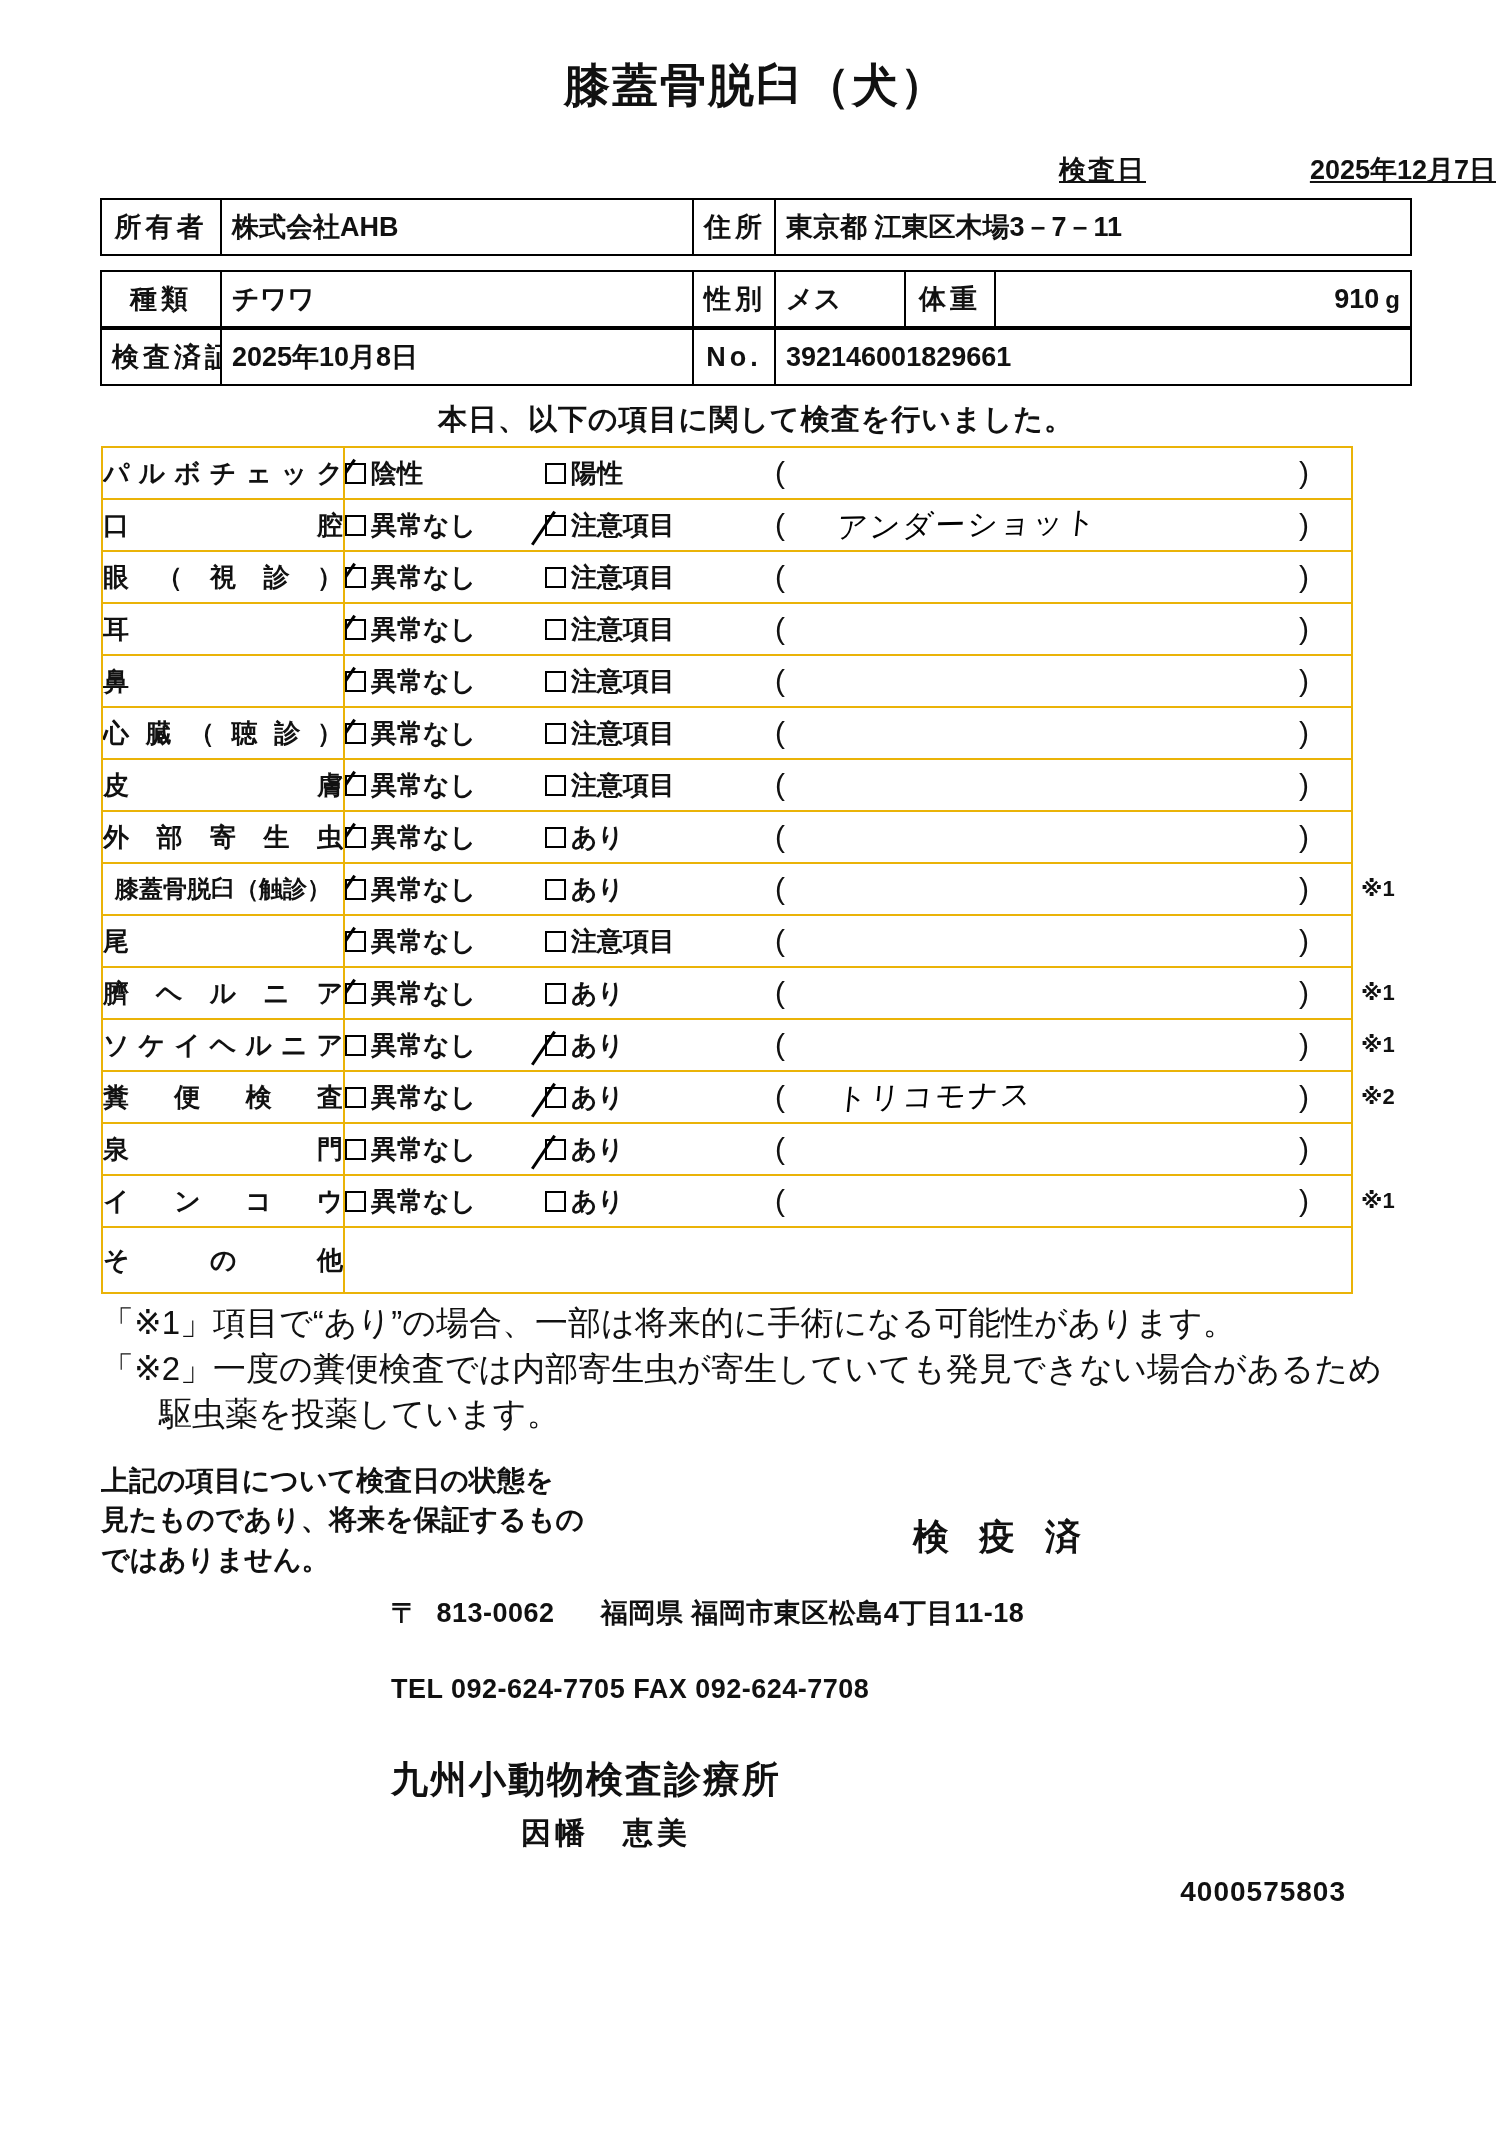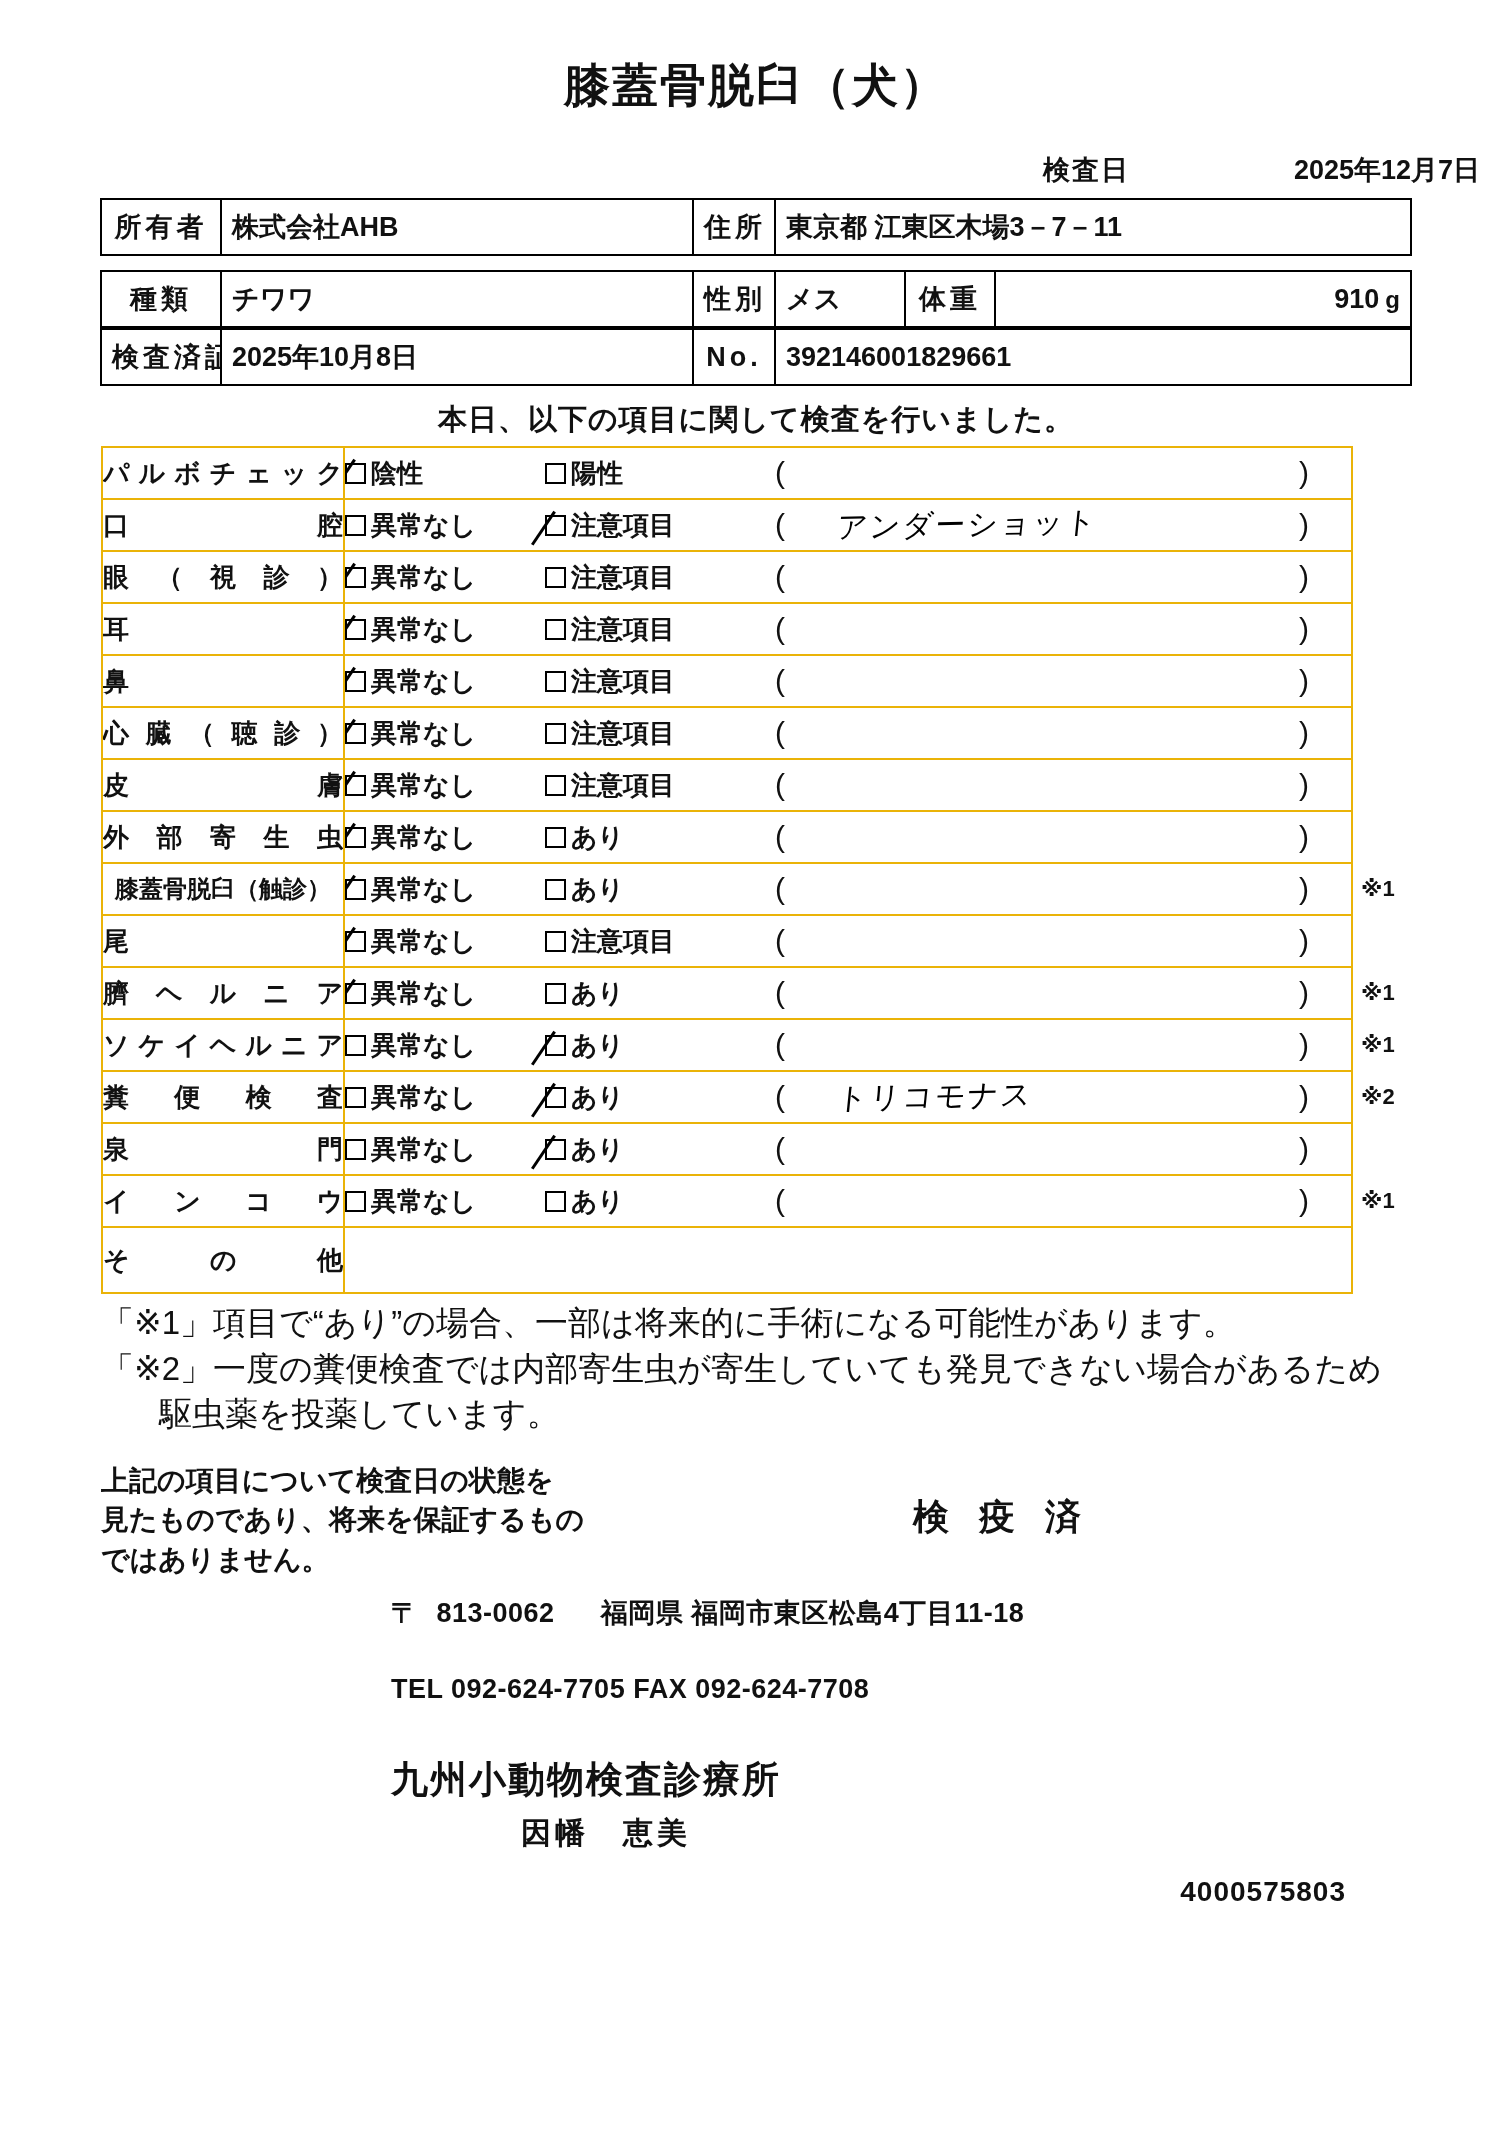--- a/index.html
+++ b/index.html
@@ -32,23 +32,24 @@
     padding-top: 62px;
     line-height: 1;
   }
 
   
   .date-line {
     display: flex;
     justify-content: flex-end;
     align-items: baseline;
     margin-top: 44px;
-    padding-right: 32px;
+    padding-right: 16px;
     font-size: 27px;
     font-weight: 700;
+    text-decoration: underline;
   }
   .date-line .date-label {
     margin-right: 120px;
     letter-spacing: 2px;
   }
   .date-line .date-value {
     min-width: 230px;
     text-align: right;
     letter-spacing: 0px;
   }
@@ -224,21 +225,21 @@
   }
   .closing-text {
     font-size: 28px;
     font-weight: 700;
     line-height: 1.42;
     width: 620px;
   }
   .stamp {
     position: absolute;
     right: 320px;
-    top: 32px;
+    top: 52px;
     font-size: 36px;
     font-weight: 700;
     letter-spacing: 10px;
   }
 
   
   .clinic {
     width: 1310px;
     margin: 14px auto 0 auto;
     text-align: left;

